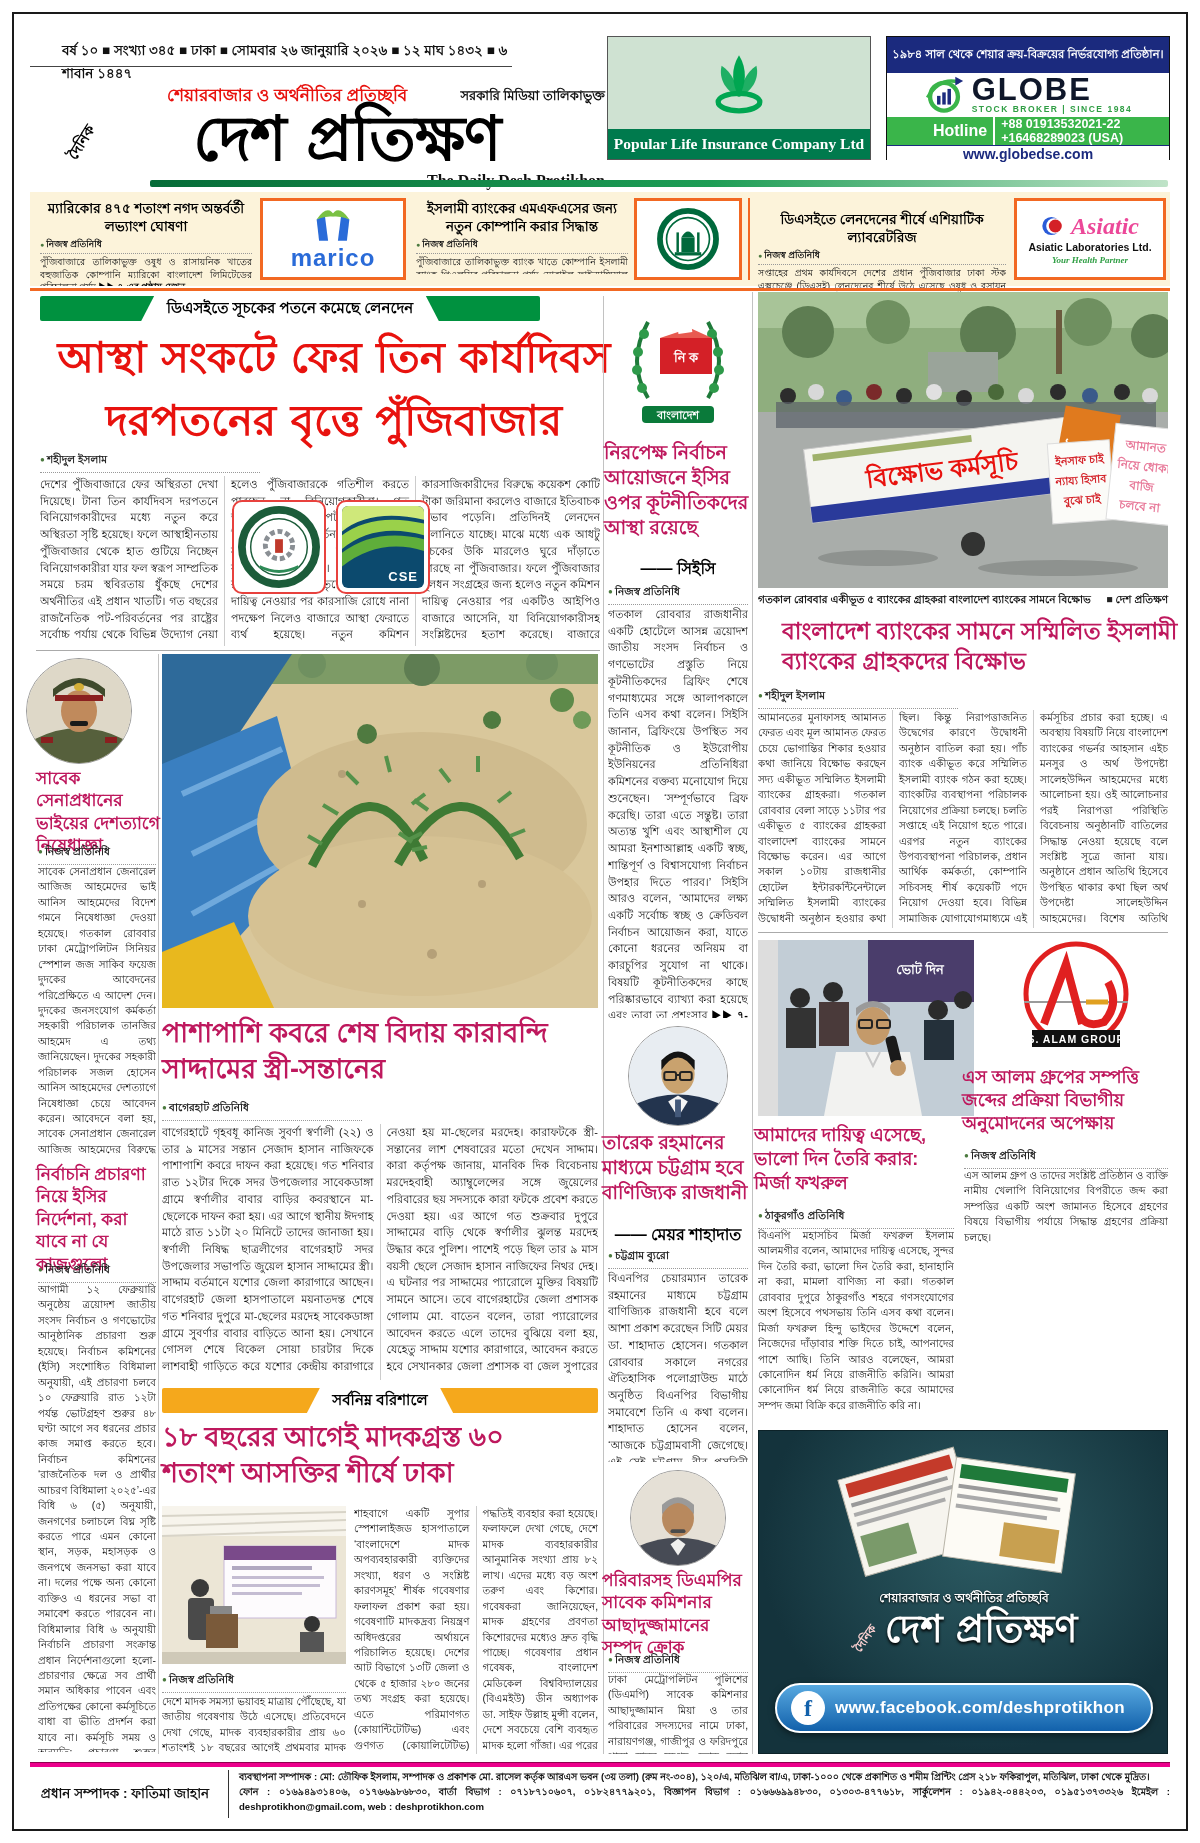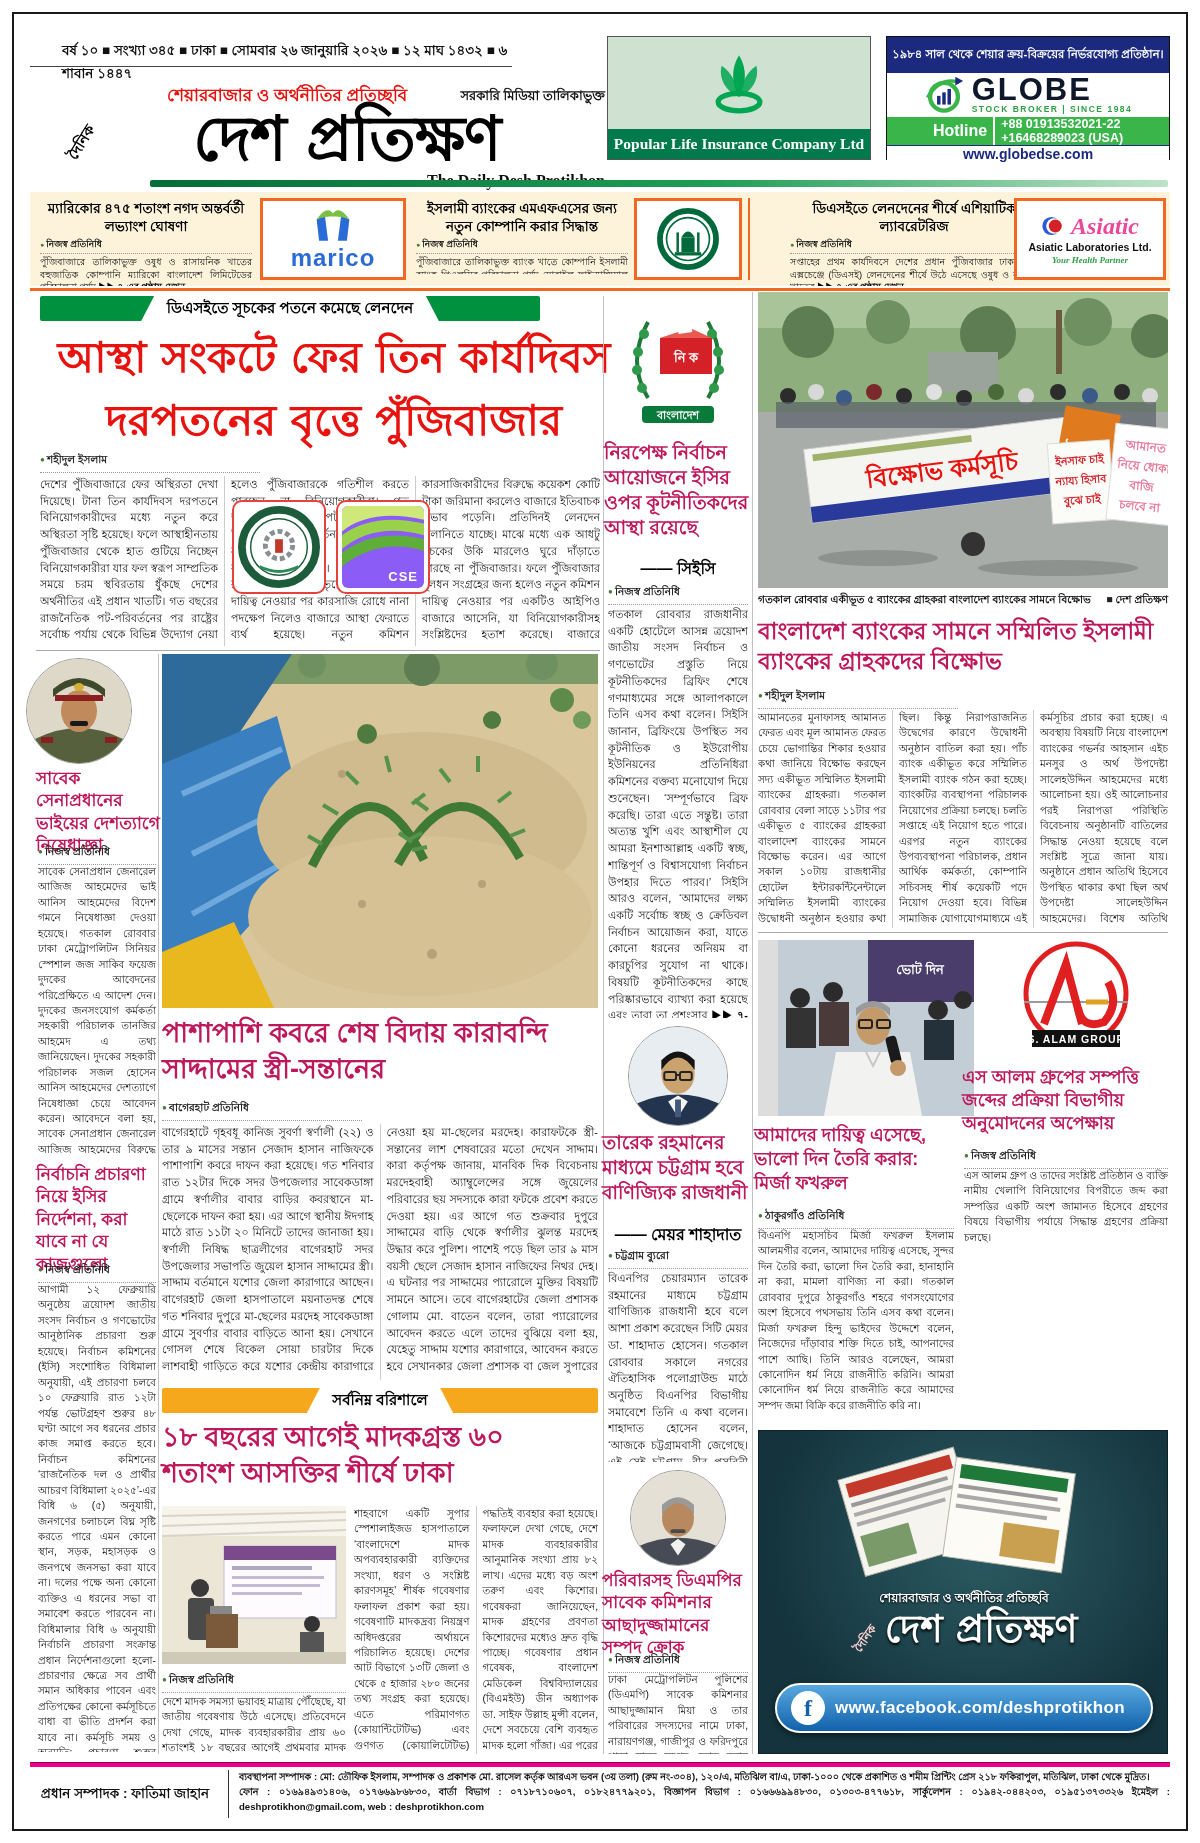--- a/index.html
+++ b/index.html
@@ -82,21 +82,21 @@
   .fb-bar{background:linear-gradient(180deg,#58a9e0,#1261ab);border:2px solid #fff;border-radius:26px;display:flex;align-items:center;gap:10px;padding:0 14px;box-shadow:0 2px 6px rgba(0,0,0,.5);}
   .fb-circle{width:34px;height:34px;border-radius:50%;background:#fff;display:flex;align-items:center;justify-content:center;}
   .fb-circle::before{content:"f";color:#1261ab;font-family:"Liberation Serif",serif;font-weight:800;font-size:24px;line-height:1;}
   .fb-url{color:#fff;font-weight:800;font-size:17px;letter-spacing:.3px;}
 
   
   .mag-rule{background:#ec008c;border-top:1px solid #90004f;}
   .footer-left{font-size:13.5px;font-weight:800;display:flex;align-items:center;justify-content:center;}
   .footer-right{font-size:9.6px;font-weight:700;line-height:1.55;text-align:justify;border-left:1.5px solid #333;padding-left:10px;box-sizing:border-box;}
 
-  .cse-card{background:#8b5cf6;border-radius:6px;position:relative;overflow:hidden;width:100%;height:100%;}
+  .cse-card{background:#0c4a6e;border-radius:6px;position:relative;overflow:hidden;width:100%;height:100%;}
   .cse-word{position:absolute;right:6px;bottom:4px;color:#fff;font-weight:800;font-size:13px;letter-spacing:1px;}
   .red-card{border:2px solid #e8413d;border-radius:10px;background:#fff;box-sizing:border-box;padding:4px;display:flex;align-items:center;justify-content:center;}
 </style>
 </head>
 <body>
 
 <div class="frame"></div>
 
 <div class="abs dateline" style="left:62px;top:40px;width:460px;">বর্ষ ১০ ■ সংখ্যা ৩৪৫ ■ ঢাকা ■ সোমবার ২৬ জানুয়ারি ২০২৬ ■ ১২ মাঘ ১৪৩২ ■ ৬ শাবান ১৪৪৭</div>
 <div class="abs dateline-rule" style="left:30px;top:66px;width:482px;"></div>
@@ -176,21 +176,21 @@
     <rect x="32" y="38" width="16" height="18" fill="#00693c"></rect>
     <path d="M32,38 Q40,24 48,38 Z" fill="#00693c"></path>
     <rect x="26" y="32" width="3" height="24" fill="#00693c"></rect>
     <rect x="51" y="32" width="3" height="24" fill="#00693c"></rect>
     <rect x="24" y="56" width="32" height="4" fill="#00693c"></rect>
   </svg>
 </div>
 
 <div class="abs orange-div" style="left:748px;top:198px;width:2px;height:82px;"></div>
 
-<div class="abs" style="left:758px;top:200px;width:248px;height:80px;margin-left:32px;">
+<div class="abs" style="left:758px;top:211px;width:248px;height:80px;">
   <div class="strip-hl">ডিএসইতে লেনদেনের শীর্ষে এশিয়াটিক ল্যাবরেটরিজ</div>
   <div class="strip-byline">নিজস্ব প্রতিনিধি</div>
   <div class="strip-body" style="max-height:30px;"><span>সপ্তাহের প্রথম কার্যদিবসে দেশের প্রধান পুঁজিবাজার ঢাকা স্টক এক্সচেঞ্জে (ডিএসই) লেনদেনের শীর্ষে উঠে এসেছে ওষুধ ও রসায়ন খাতের</span> <span class="more">▶▶ ৭-এর পৃষ্ঠায় দেখুন</span></div>
 </div>
 
 <div class="abs logo-card" style="left:1014px;top:198px;width:152px;height:82px;">
   <div style="display:flex;align-items:center;gap:4px;">
     <svg width="26" height="26" viewBox="0 0 40 40">
       <circle cx="16" cy="20" r="14" fill="#2a5bd8"></circle>
       <circle cx="20" cy="20" r="12" fill="#fff"></circle>
@@ -458,21 +458,21 @@
     </g>
     <ellipse cx="120" cy="266" rx="60" ry="8" fill="#8e928f"></ellipse>
     <ellipse cx="300" cy="276" rx="80" ry="8" fill="#8e928f"></ellipse>
     <circle cx="215" cy="252" r="12" fill="#1d1d1d" opacity=".85"></circle>
   </svg>
 </div>
 <div class="abs caption" style="left:758px;top:592px;width:410px;">
   <span>গতকাল রোববার একীভূত ৫ ব্যাংকের গ্রাহকরা বাংলাদেশ ব্যাংকের সামনে বিক্ষোভ</span>
   <span class="credit">দেশ প্রতিক্ষণ</span>
 </div>
-<div class="abs hl" style="left:758px;top:616px;width:410px;font-size:23px;">বাংলাদেশ ব্যাংকের সামনে সম্মিলিত ইসলামী ব্যাংকের গ্রাহকদের বিক্ষোভ</div>
+<div class="abs hl" style="left:782px;top:616px;width:410px;font-size:23px;">বাংলাদেশ ব্যাংকের সামনে সম্মিলিত ইসলামী ব্যাংকের গ্রাহকদের বিক্ষোভ</div>
 <div class="abs byline" style="left:758px;top:688px;width:200px;">শহীদুল ইসলাম</div>
 <div class="abs bt-sm cols3" style="left:758px;top:710px;width:410px;height:218px;">
   <span>আমানতের মুনাফাসহ আমানত ফেরত এবং মূল আমানত ফেরত চেয়ে ভোগান্তির শিকার হওয়ার কথা জানিয়ে বিক্ষোভ করছেন সদ্য একীভূত সম্মিলিত ইসলামী ব্যাংকের গ্রাহকরা। গতকাল রোববার বেলা সাড়ে ১১টার পর একীভূত ৫ ব্যাংকের গ্রাহকরা বাংলাদেশ ব্যাংকের সামনে বিক্ষোভ করেন। এর আগে সকাল ১০টায় রাজধানীর হোটেল ইন্টারকন্টিনেন্টালে সম্মিলিত ইসলামী ব্যাংকের উদ্বোধনী অনুষ্ঠান হওয়ার কথা ছিল। কিন্তু নিরাপত্তাজনিত উদ্বেগের কারণে উদ্বোধনী অনুষ্ঠান বাতিল করা হয়। পাঁচ ব্যাংক একীভূত করে সম্মিলিত ইসলামী ব্যাংক গঠন করা হচ্ছে। ব্যাংকটির ব্যবস্থাপনা পরিচালক নিয়োগের প্রক্রিয়া চলছে। চলতি সপ্তাহে এই নিয়োগ হতে পারে। এরপর নতুন ব্যাংকের উপব্যবস্থাপনা পরিচালক, প্রধান আর্থিক কর্মকর্তা, কোম্পানি সচিবসহ শীর্ষ কয়েকটি পদে নিয়োগ দেওয়া হবে। বিভিন্ন সামাজিক যোগাযোগমাধ্যমে এই কর্মসূচির প্রচার করা হচ্ছে। এ অবস্থায় বিষয়টি নিয়ে বাংলাদেশ ব্যাংকের গভর্নর আহসান এইচ মনসুর ও অর্থ উপদেষ্টা সালেহউদ্দিন আহমেদের মধ্যে আলোচনা হয়। ওই আলোচনার পরই নিরাপত্তা পরিস্থিতি বিবেচনায় অনুষ্ঠানটি বাতিলের সিদ্ধান্ত নেওয়া হয়েছে বলে সংশ্লিষ্ট সূত্রে জানা যায়। অনুষ্ঠানে প্রধান অতিথি হিসেবে উপস্থিত থাকার কথা ছিল অর্থ উপদেষ্টা সালেহউদ্দিন আহমেদের। বিশেষ অতিথি হিসেবে থাকার কথা ছিল অর্থ মন্ত্রণালয়ের আর্থিক প্রতিষ্ঠান বিভাগের সচিব মো. খায়রুজ্জামান মজুমদার এবং বাংলাদেশ ব্যাংকের গভর্নর আহসান এইচ মনসুরের।</span> 
 </div>
 <div class="abs hrule" style="left:758px;top:932px;width:410px;"></div>
 
 <div class="abs photo" style="left:758px;top:940px;width:196px;height:176px;padding-left:20px;">
   <svg width="196" height="176" viewBox="0 0 196 176">
     <rect width="196" height="176" fill="#c2cdd6"></rect>
     <rect x="90" y="0" width="106" height="62" fill="#4a3d6b"></rect>

